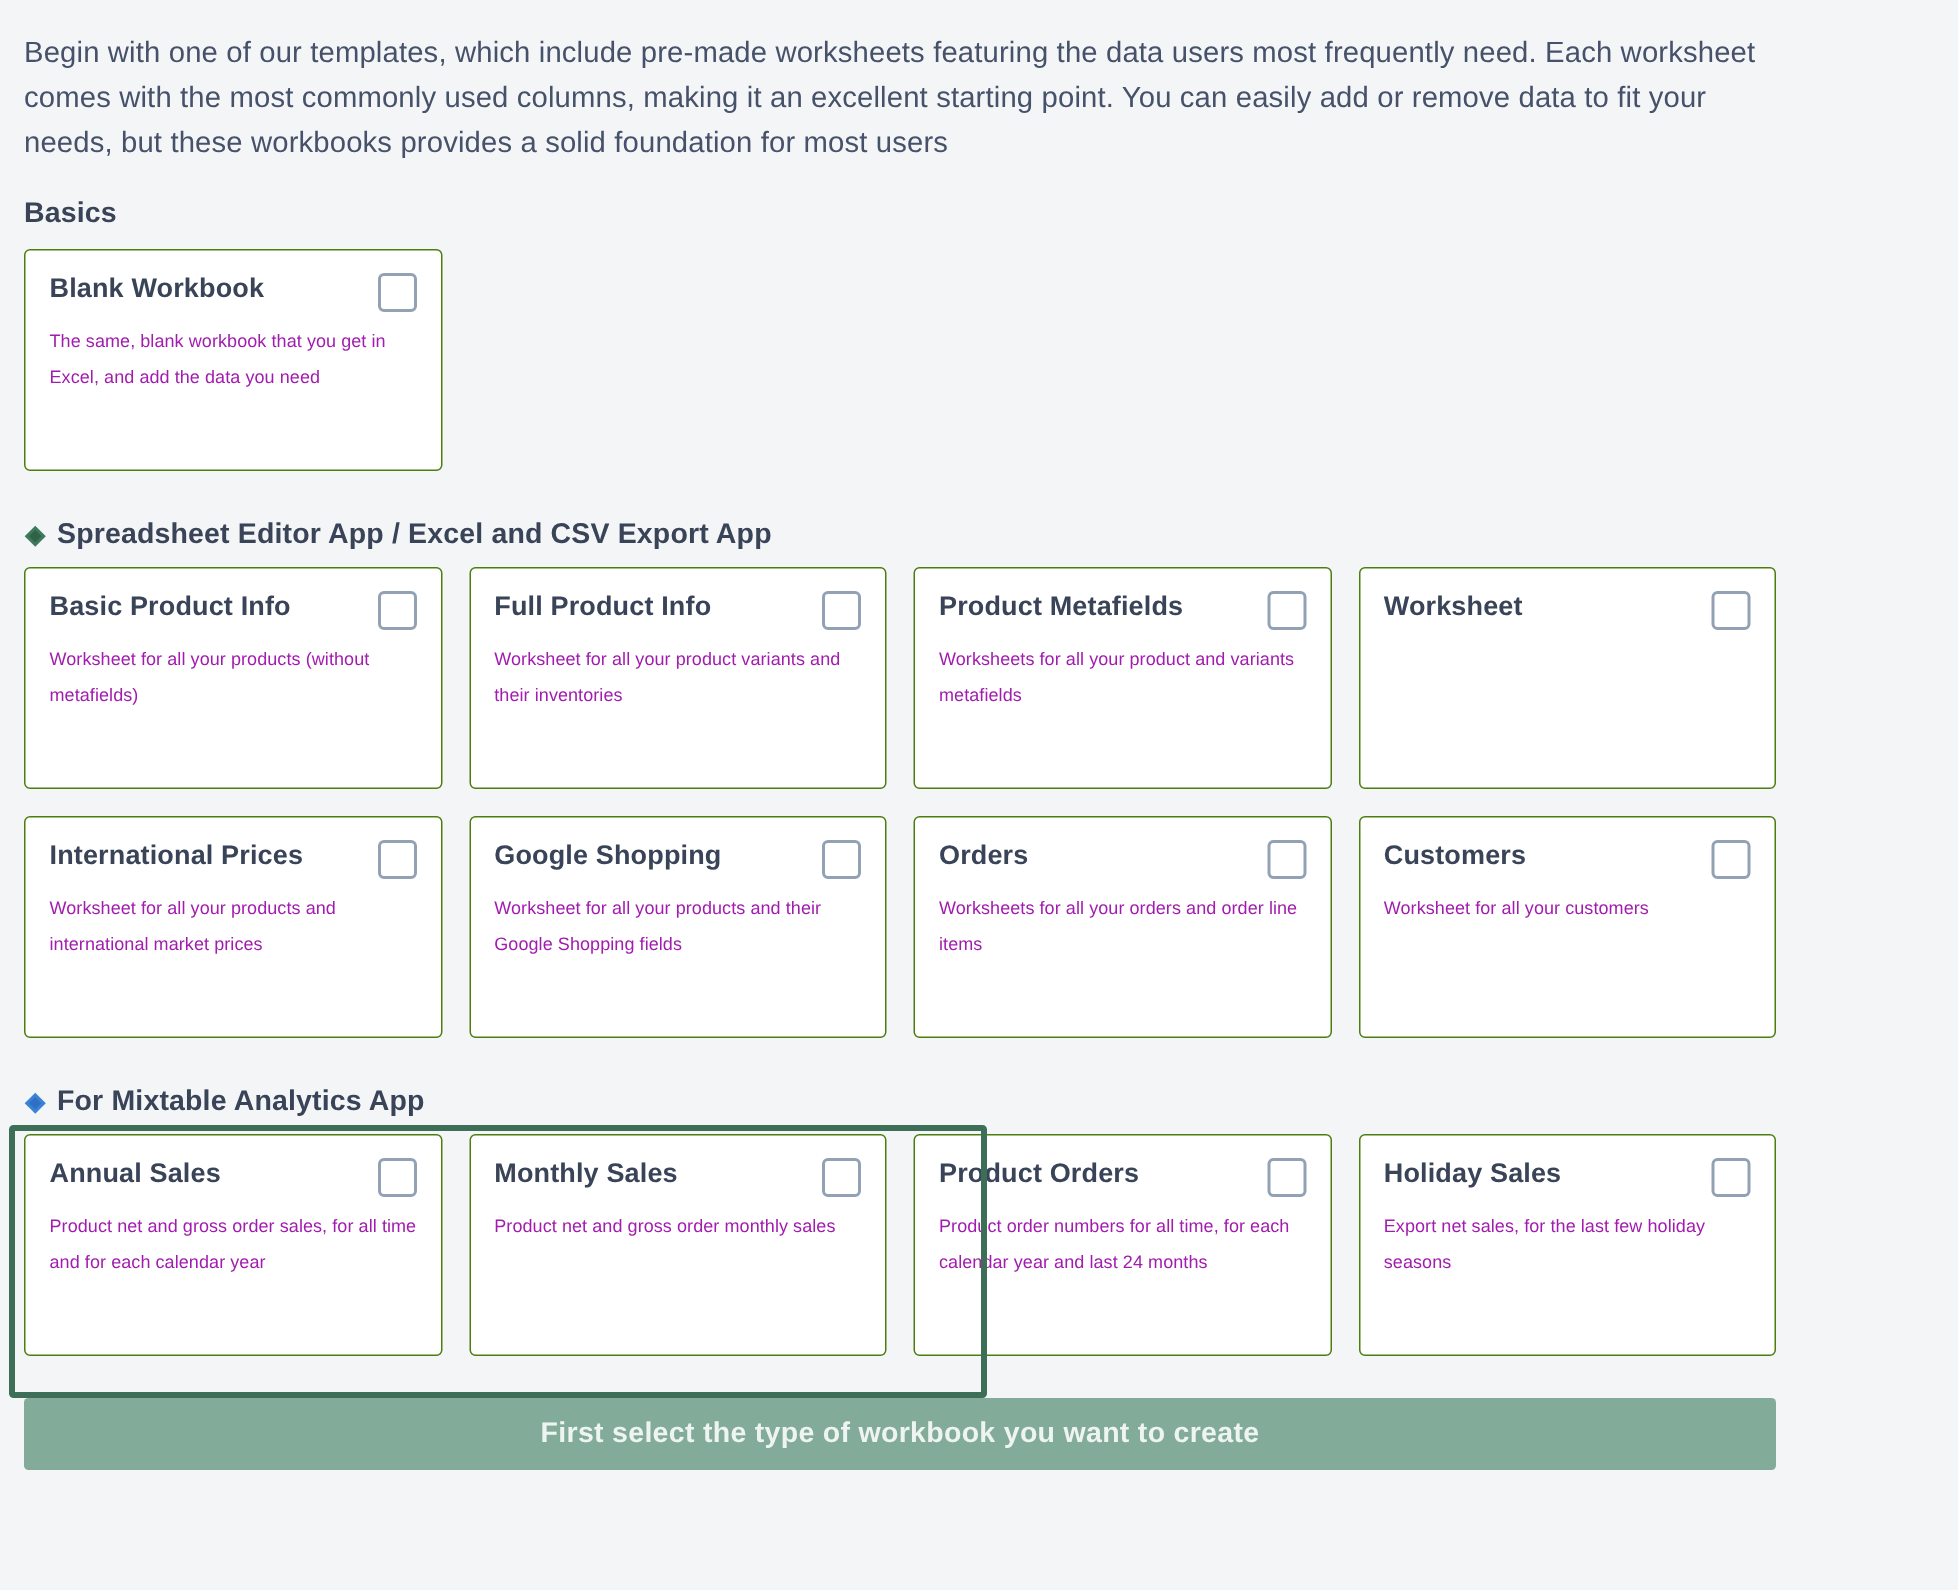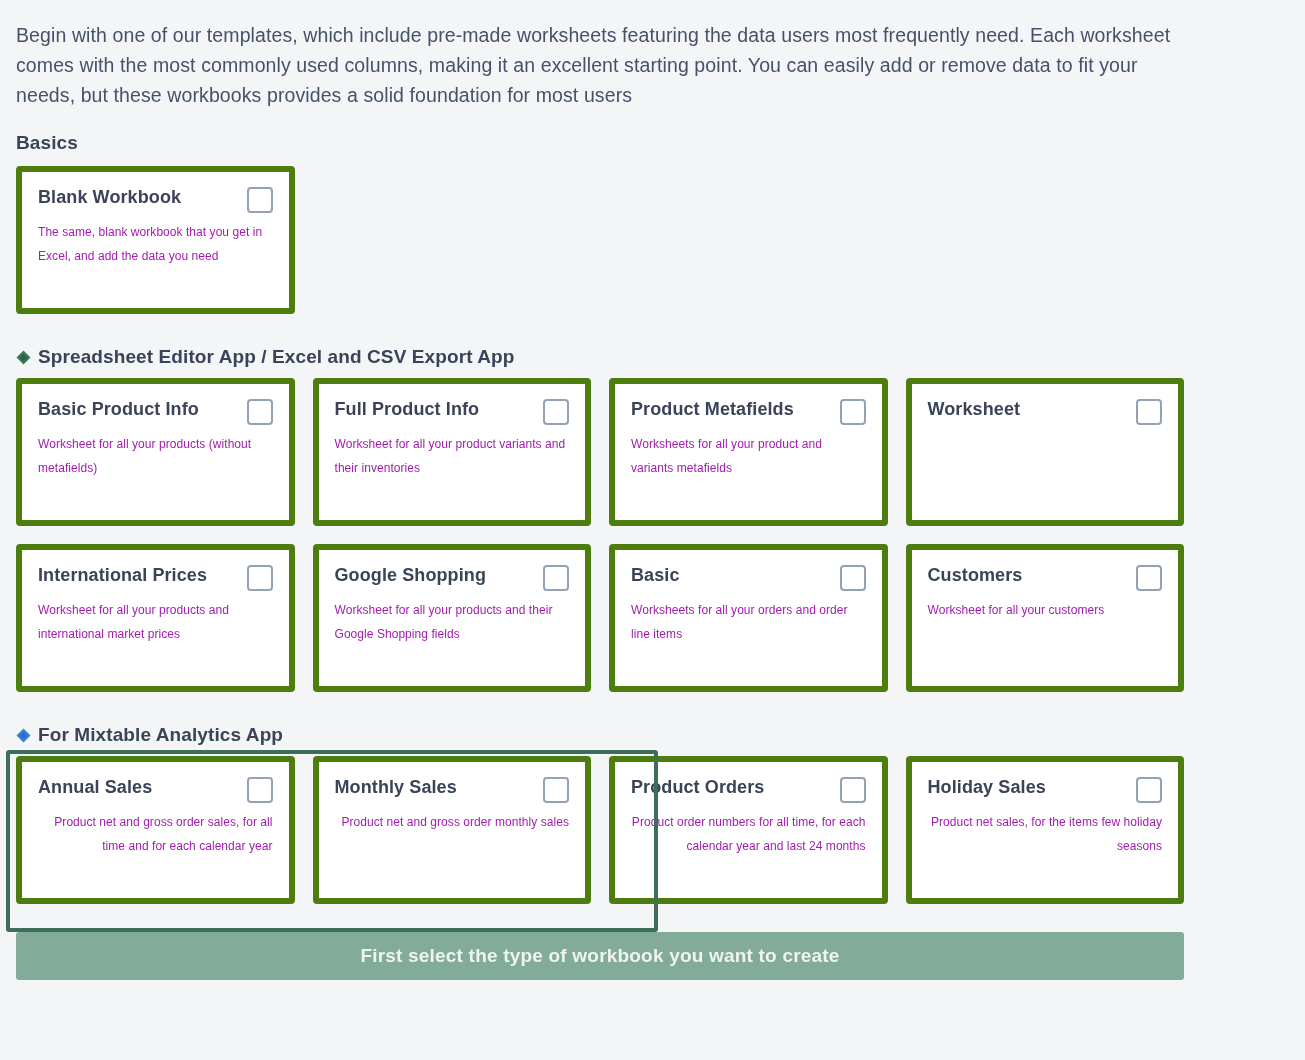--- a/index.html
+++ b/index.html
@@ -58,21 +58,21 @@
 
   
   .grid {
     display: grid;
     grid-template-columns: repeat(4, 1fr);
     gap: 18px;
   }
 
   .card {
     background: #ffffff;
-    border: 6px solid #4d7c0f;
+    border: 1px solid #4d7c0f;
     border-radius: 4px;
     padding: 14px 16px 16px 16px;
     min-height: 148px;
   }
   .card.tall { min-height: 148px; }
 
   .card-head {
     display: flex;
     align-items: flex-start;
     justify-content: space-between;
@@ -98,21 +98,20 @@
     margin-top: 7px;
     font-size: 12px;
     line-height: 24px;
     color: #a21caf;
     letter-spacing: 0.05px;
   }
 
   
   .highlight-wrap {
     position: relative;
-    text-align: right;
   }
   .highlight-frame {
     position: absolute;
     left: -10px;
     top: -6px;
     width: 652px;
     height: 182px;
     border: 4px solid #3d6f58;
     border-radius: 3px;
     pointer-events: none;
@@ -208,21 +207,21 @@
     </div>
     <div class="card">
       <div class="card-head">
         <div class="card-title">Google Shopping</div>
         <div class="checkbox"></div>
       </div>
       <div class="card-desc">Worksheet for all your products and their Google Shopping fields</div>
     </div>
     <div class="card">
       <div class="card-head">
-        <div class="card-title">Basic</div>
+        <div class="card-title">Orders</div>
         <div class="checkbox"></div>
       </div>
       <div class="card-desc">Worksheets for all your orders and order line items</div>
     </div>
     <div class="card">
       <div class="card-head">
         <div class="card-title">Customers</div>
         <div class="checkbox"></div>
       </div>
       <div class="card-desc">Worksheet for all your customers</div>
@@ -261,19 +260,19 @@
         <div class="card-title">Product Orders</div>
         <div class="checkbox"></div>
       </div>
       <div class="card-desc">Product order numbers for all time, for each calendar year and last 24 months</div>
     </div>
     <div class="card tall">
       <div class="card-head">
         <div class="card-title">Holiday Sales</div>
         <div class="checkbox"></div>
       </div>
-      <div class="card-desc">Product net sales, for the items few holiday seasons</div>
+      <div class="card-desc">Export net sales, for the last few holiday seasons</div>
     </div>
   </div>
 
   <button class="footer-btn">First select the type of workbook you want to create</button>
 
 </div>
 
 </body></html>

